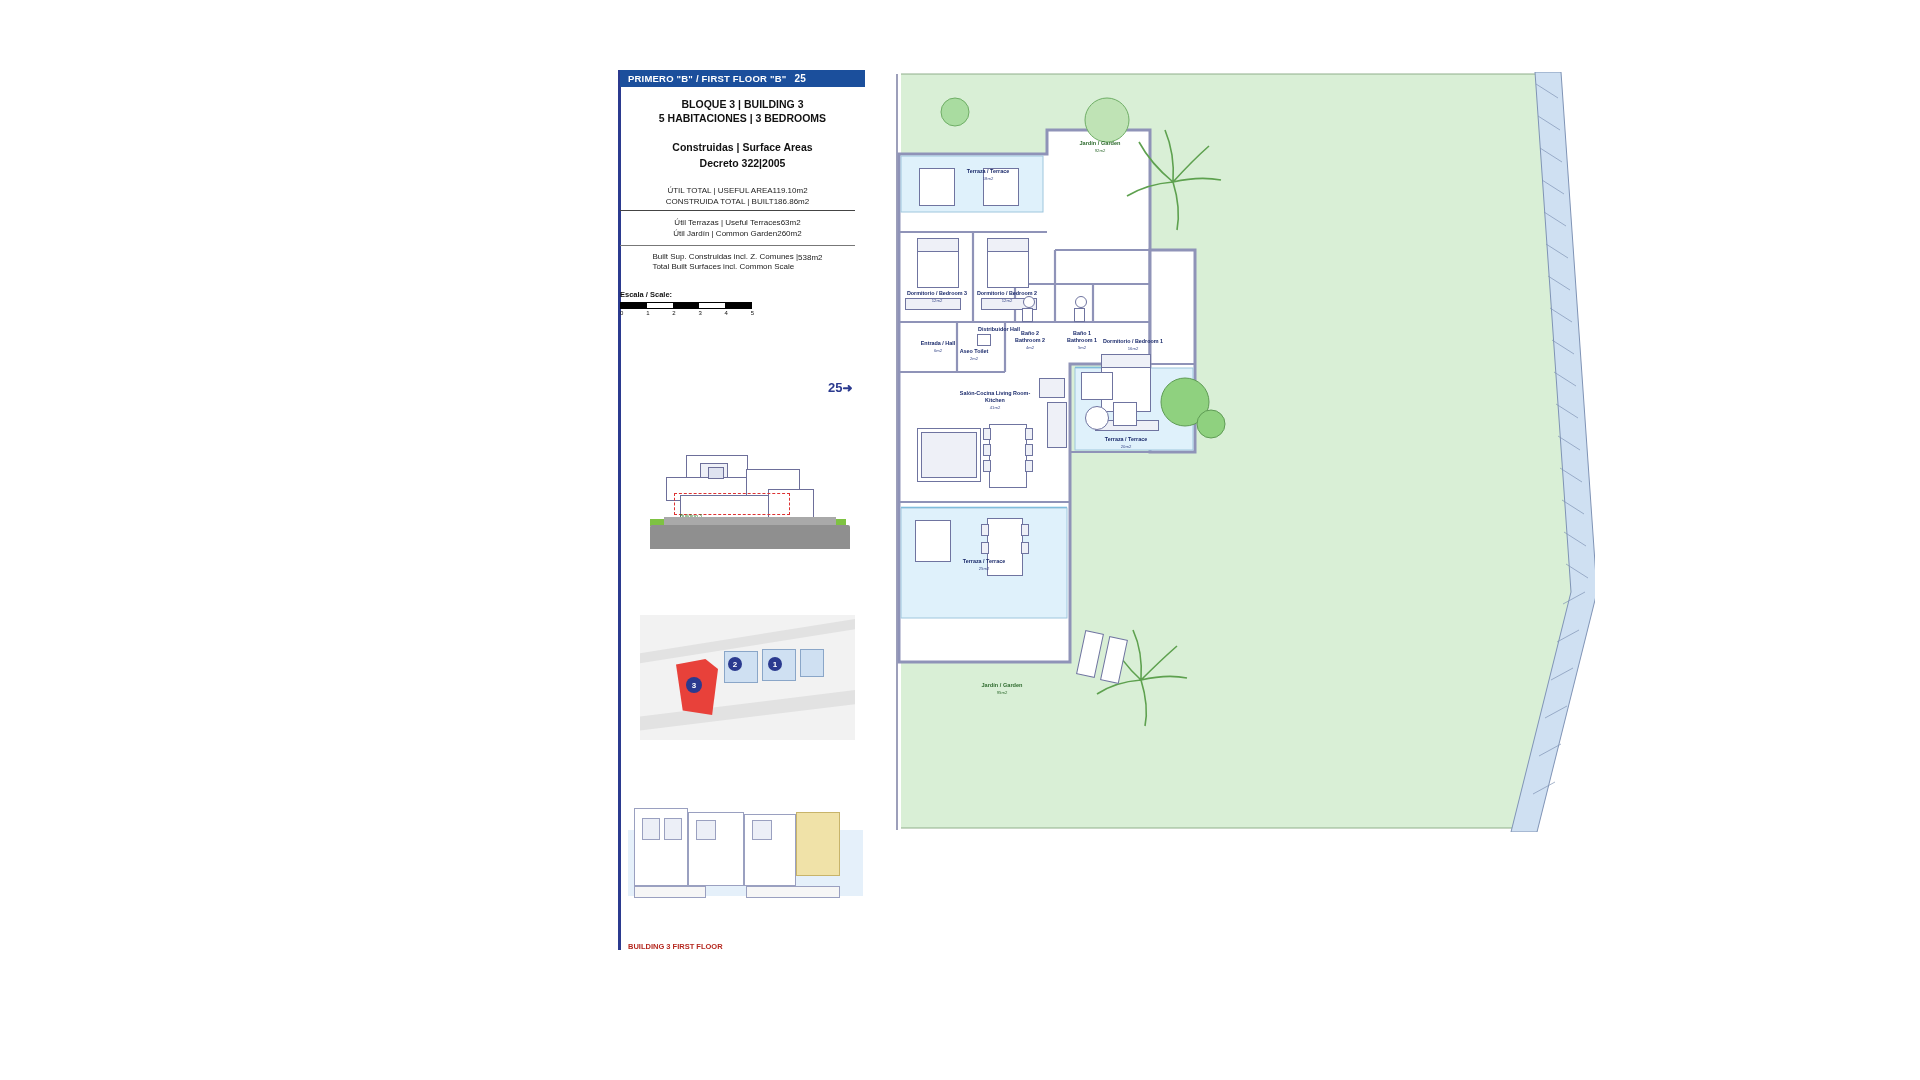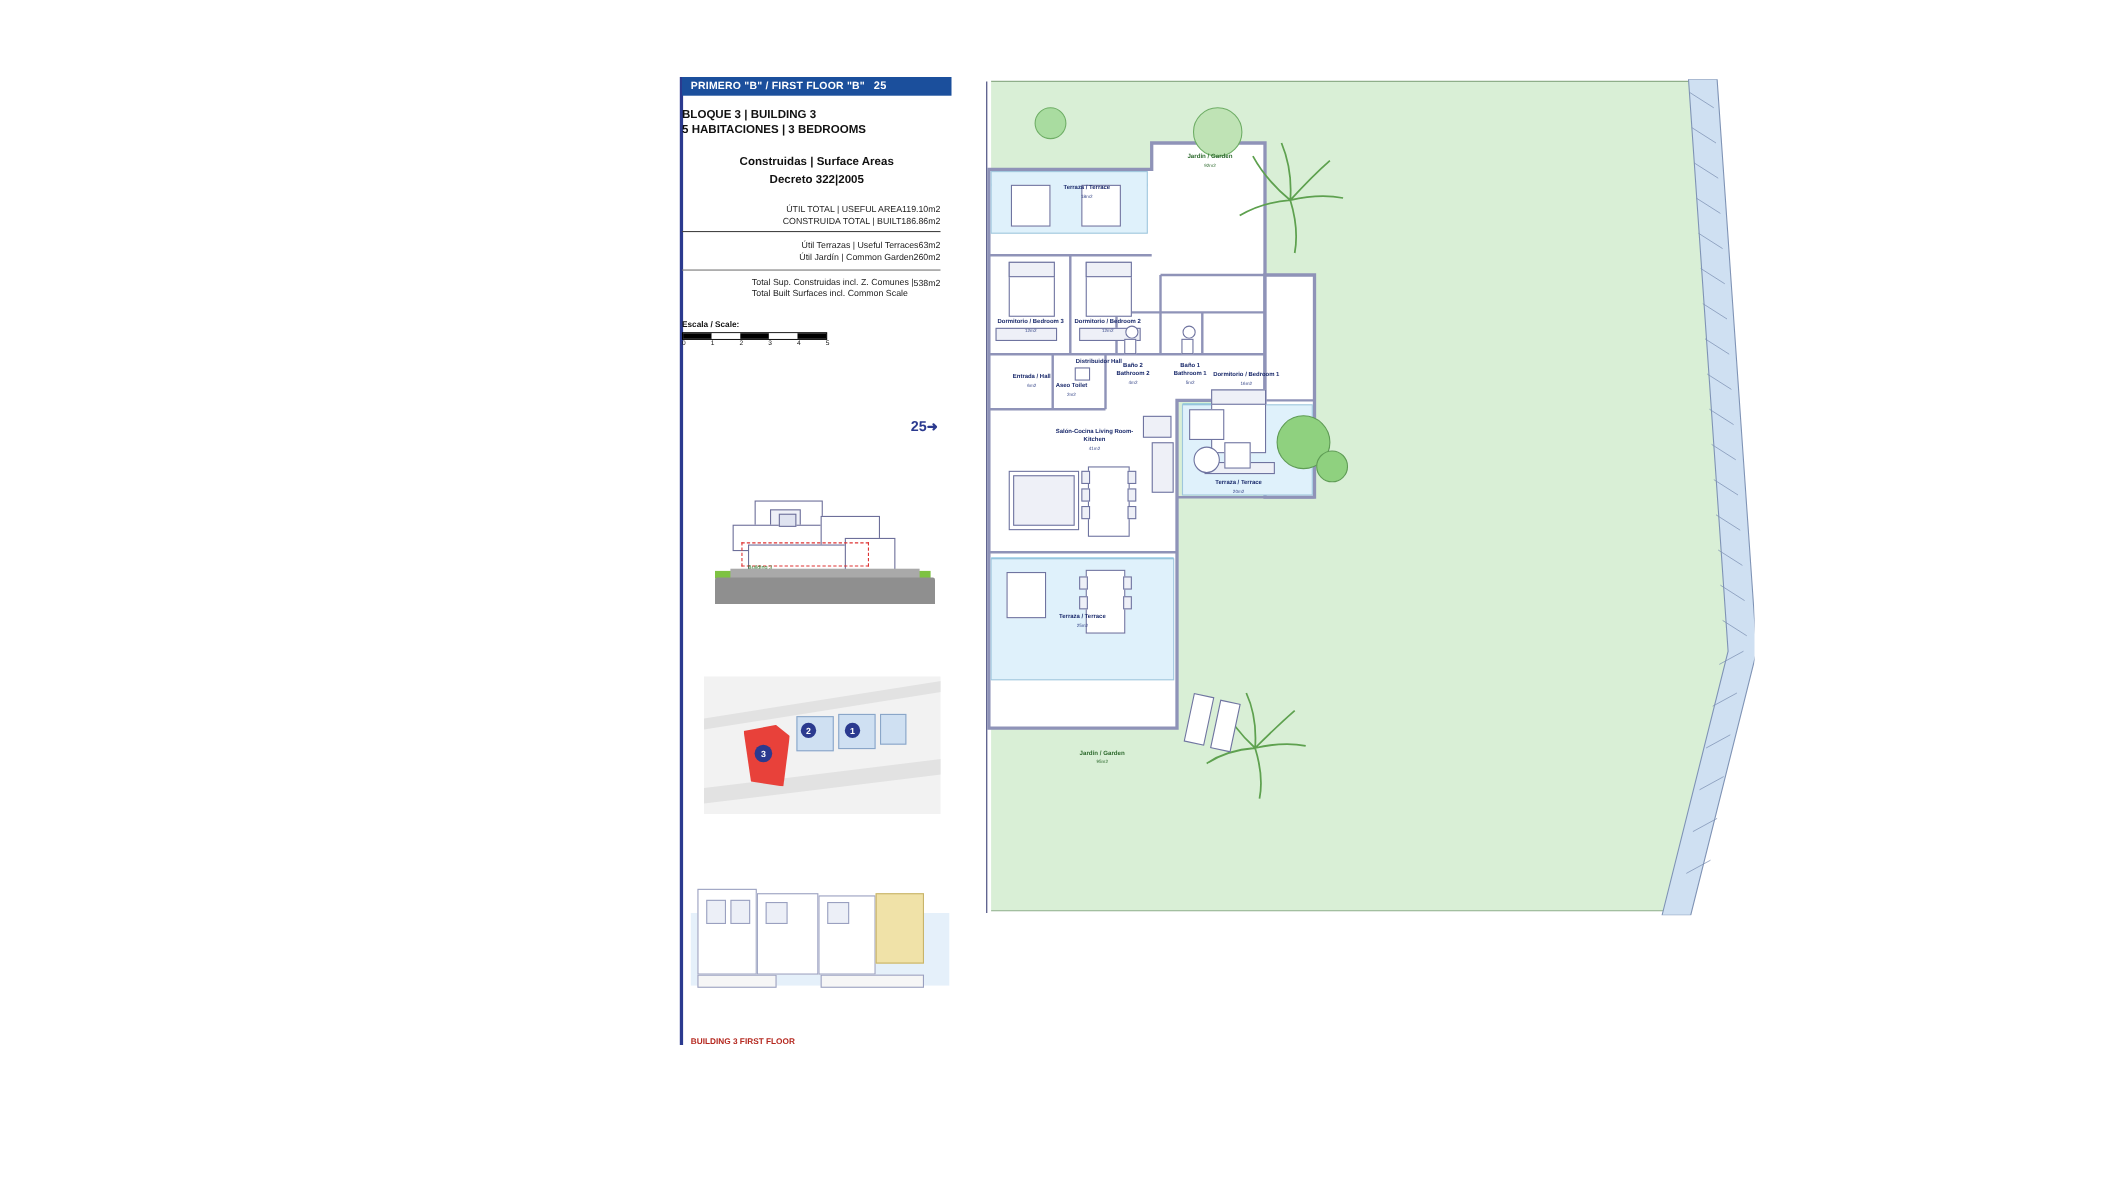--- a/index.html
+++ b/index.html
@@ -8,25 +8,25 @@
 
   
   .left-col{position:absolute;left:620px;top:70px;width:245px;}
   .vrule{position:absolute;left:618px;top:70px;width:3px;height:880px;background:#2b3a8f;}
 
   .title-bar{position:relative;width:245px;height:17px;background:#1b4f9c;color:#fff;
              font-size:9.5px;font-weight:bold;letter-spacing:.2px;display:flex;align-items:center;}
   .title-bar .t1{margin-left:8px;}
   .title-bar .tnum{margin-left:8px;font-size:10px;}
 
-  .blk{margin-top:10px;color:#111;font-size:10.5px;font-weight:bold;line-height:14px;}
+  .blk{margin-top:10px;text-align:center;color:#111;font-size:10.5px;font-weight:bold;line-height:14px;}
   .sup{margin-top:14px;text-align:center;color:#111;font-size:10.5px;font-weight:bold;line-height:16px;}
 
   .areas{margin-top:14px;width:235px;font-size:8px;color:#222;}
-  .arow{display:flex;justify-content:flex-end;line-height:11px;}
+  .arow{display:flex;justify-content:center;line-height:11px;}
   .arow .lbl{white-space:nowrap;}
   .arow .val{white-space:nowrap;}
   .hr{height:1px;background:#444;margin:3px 0 6px 0;width:235px;}
   .hr.light{background:#777;margin:6px 0 6px 0;}
   .two-line{line-height:10px;}
 
   .scale-wrap{margin-top:18px;width:150px;}
   .scale-lbl{font-size:7.5px;font-weight:bold;color:#111;}
   .scale-bar{margin-top:3px;display:flex;height:5px;width:130px;border:1px solid #000;}
   .scale-bar div{flex:1;}
@@ -112,21 +112,21 @@
         <span class="lbl">Útil Terrazas | Useful Terraces</span>
         <span class="val">63m2</span>
       </div>
       <div class="arow">
         <span class="lbl">Útil Jardín | Common Garden</span>
         <span class="val">260m2</span>
       </div>
       <div class="hr light"></div>
       <div class="arow">
         <span class="lbl two-line">
-          <span>Total Sup. Construidas incl. Z. Comunes |</span><br>
+          <span>Built Sup. Construidas incl. Z. Comunes |</span><br>
           <span>Total Built Surfaces incl. Common Scale</span>
         </span>
         <span class="val">538m2</span>
       </div>
     </div>
 
     <div class="scale-wrap">
       <div class="scale-lbl">Escala / Scale:</div>
       <div class="scale-bar">
         <div class="sb-b"></div>

